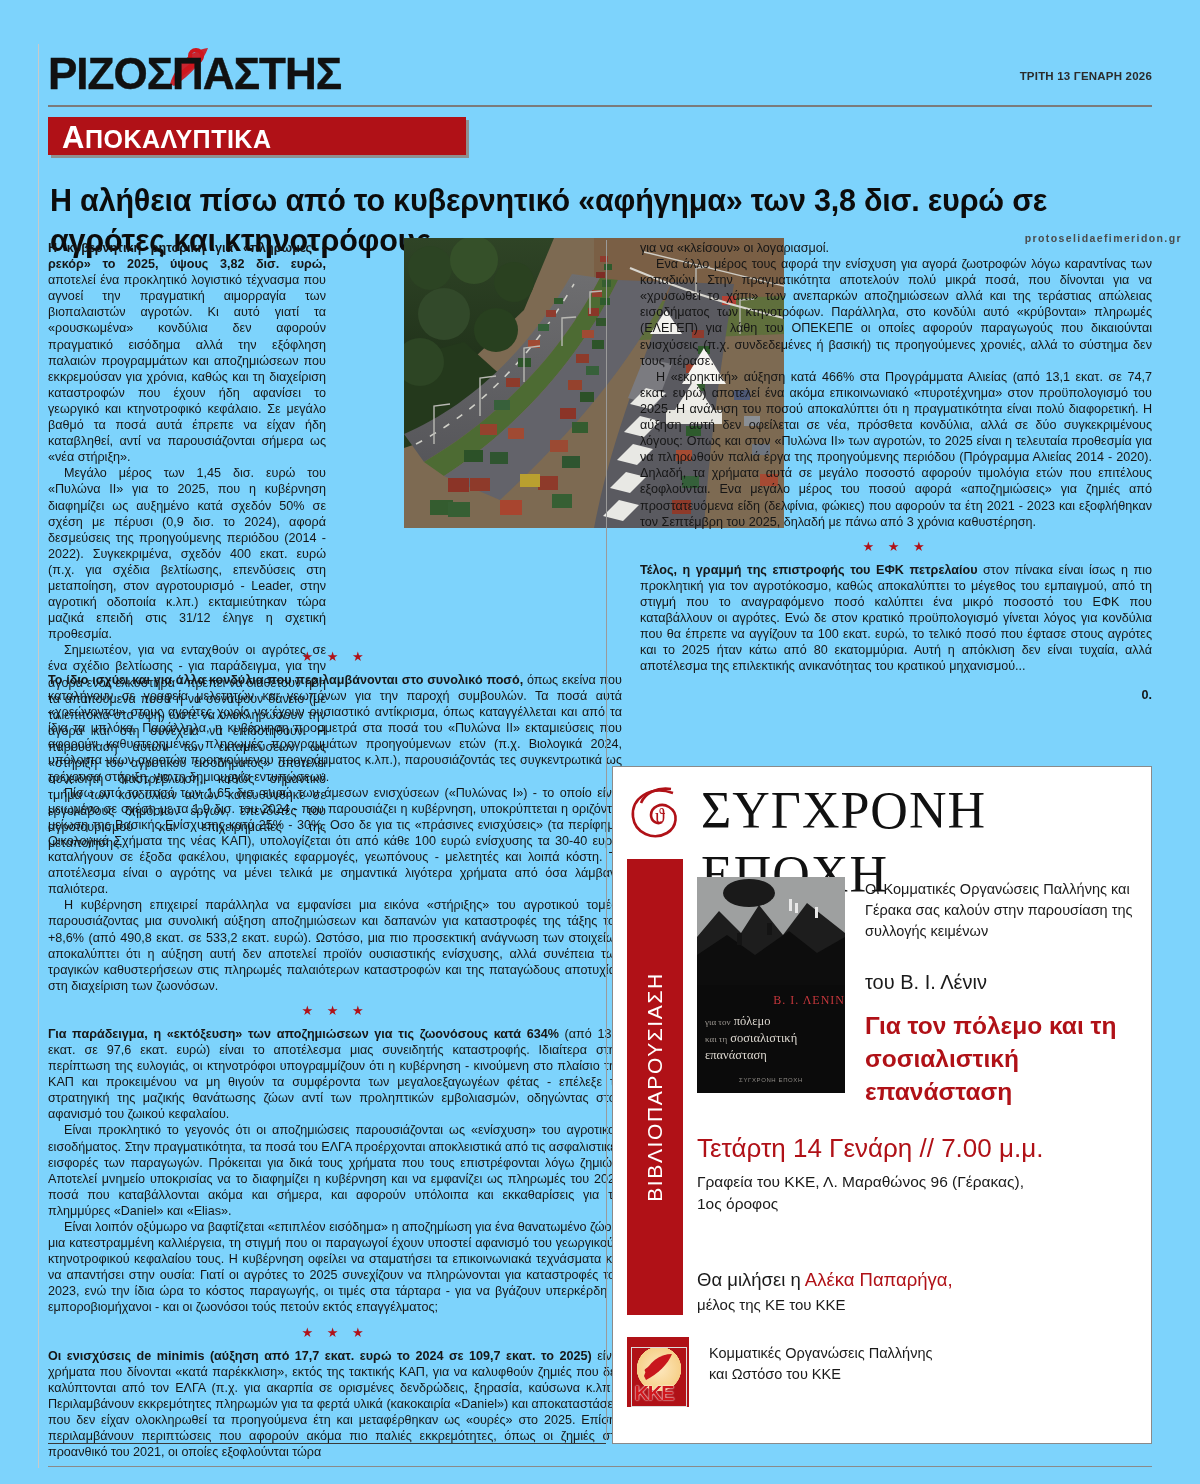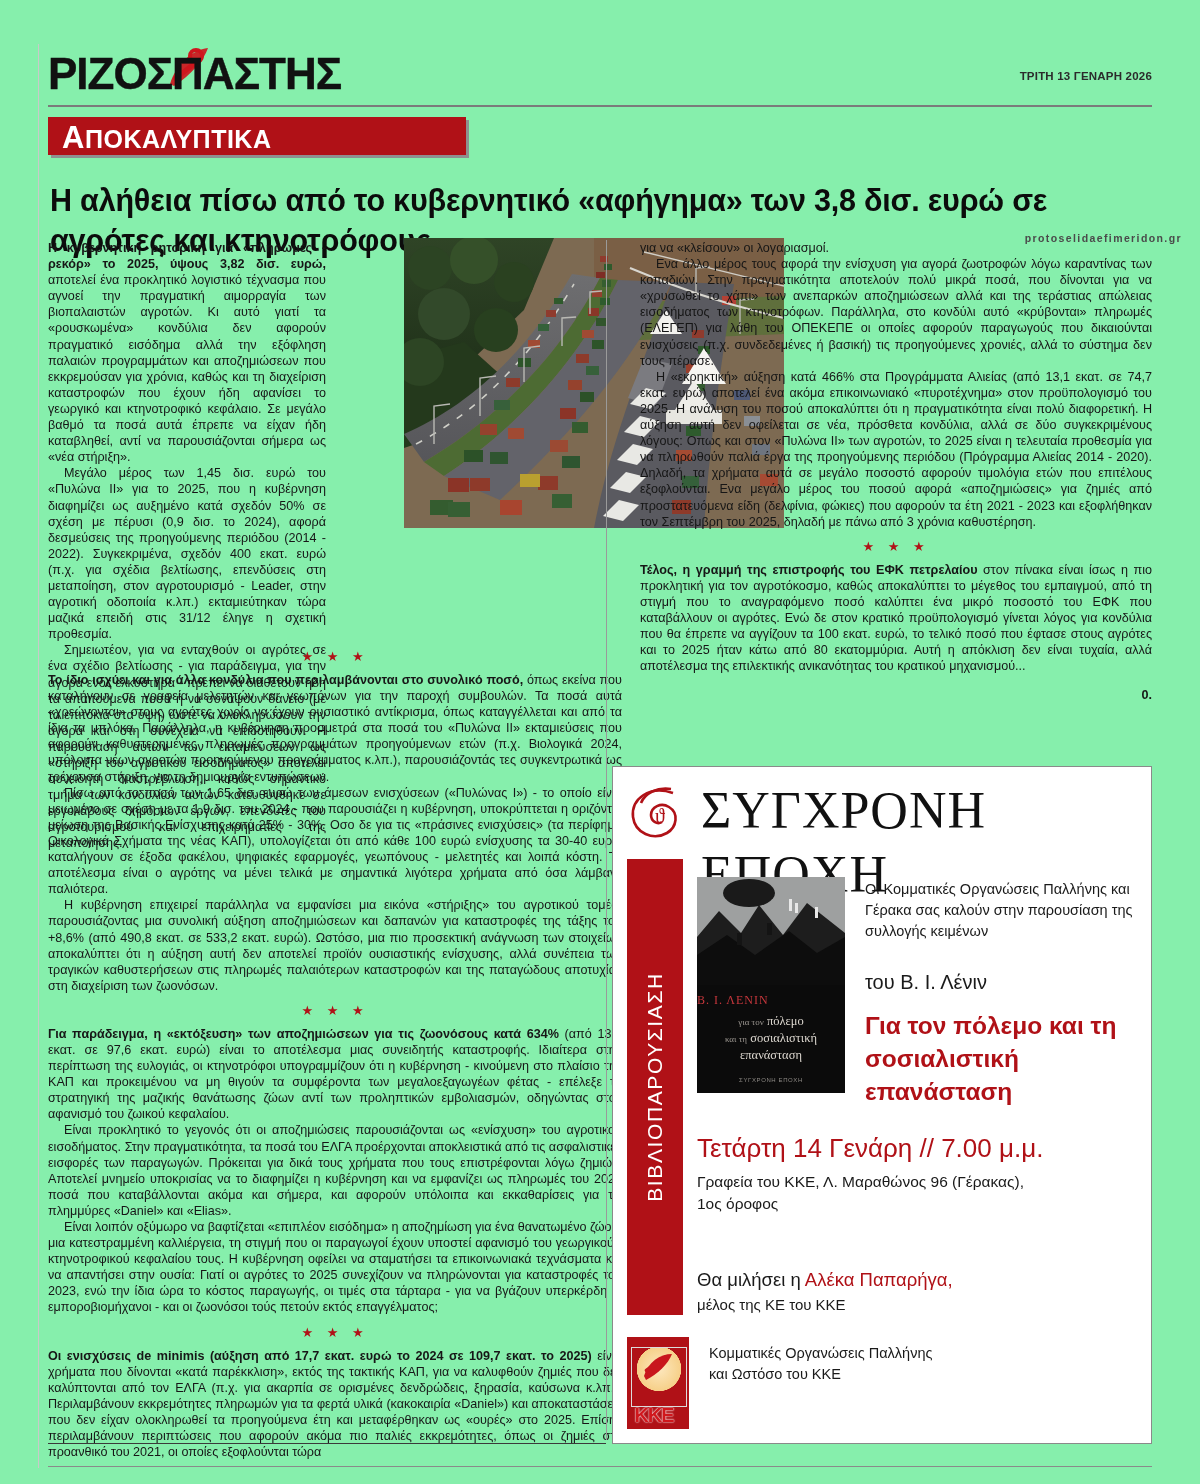--- a/index.html
+++ b/index.html
@@ -2,21 +2,21 @@
 <html lang="el"><head>
 <meta charset="utf-8">
 <title>Ριζοσπάστης</title>
 <style>
   html,body{margin:0;padding:0;background:#ffffff;}
   body{
     width:1200px;height:1484px;position:relative;overflow:hidden;
     font-family:"Liberation Sans","DejaVu Sans",sans-serif;
     color:#111;
   }
-  .page{position:absolute;inset:0;background:#86efac;}
+  .page{position:absolute;inset:0;background:#7dd3fc;}
 
   
   .masthead{position:absolute;left:48px;top:48px;width:1104px;height:62px;}
   .logo-wrap{position:relative;display:inline-block;height:56px;}
   .logo-text{
     font-family:"Liberation Sans","DejaVu Sans",sans-serif;
     font-weight:bold;font-size:44px;letter-spacing:-1px;
     color:#111;line-height:52px;position:relative;z-index:3;
     -webkit-text-stroke:0.4px #111;
   }
@@ -109,26 +109,26 @@
     position:absolute;left:50%;top:50%;
     transform:translate(-50%,-50%) rotate(-90deg);
     white-space:nowrap;color:#fff;font-size:21px;letter-spacing:1.6px;
   }
   .book{
     position:absolute;left:84px;top:18px;width:148px;height:216px;
     background:#0b0b0b;overflow:hidden;
   }
   .book-photo{position:absolute;left:0;top:0;width:148px;height:108px;}
   .book-author{
-    position:absolute;left:0;top:116px;width:148px;text-align:left;
+    position:absolute;left:0;top:116px;width:148px;text-align:right;
     color:#c6373c;font-family:"Liberation Serif","DejaVu Serif",serif;
     font-size:12px;letter-spacing:1px;
   }
   .book-title{
-    position:absolute;left:8px;top:136px;width:132px;text-align:center;
+    position:absolute;left:8px;top:136px;width:132px;
     color:#ddd8d0;font-family:"Liberation Serif","DejaVu Serif",serif;
     font-size:12.5px;line-height:16px;
   }
   .book-title .sm{font-size:9px;color:#9b9690;}
   .book-pub{
     position:absolute;left:0;bottom:10px;width:148px;text-align:center;
     color:#8e8a85;font-size:6px;letter-spacing:.6px;
   }
   .ad-invite{
     position:absolute;left:252px;top:20px;width:272px;
@@ -151,21 +151,21 @@
     font-size:15.5px;line-height:22px;color:#1a1a1a;
   }
   .ad-speaker{
     position:absolute;left:84px;top:408px;width:440px;
     font-size:18.5px;line-height:25px;color:#1a1a1a;
   }
   .ad-speaker .name{color:#b01117;}
   .ad-speaker .role{font-size:15px;display:block;}
   .ad-foot{position:relative;}
   .kke-badge{
-    position:absolute;left:14px;top:-22px;width:62px;height:92px;background:#b01117;
+    position:absolute;left:14px;top:-22px;width:62px;height:70px;background:#b01117;
   }
   .kke-inner{
     position:absolute;left:4px;top:10px;width:54px;height:58px;
     background:radial-gradient(circle at 50% 36%,#fde8bf 0%,#f6d089 48%,#b01117 49%);
     border:1px solid #dcdcdc;overflow:hidden;
   }
   .kke-letters{
     position:absolute;left:0;bottom:2px;width:54px;text-align:center;
     color:#d0171d;font-weight:bold;font-size:20px;letter-spacing:-1px;
     text-shadow:0 0 1px #fff,0 0 2px #fff;

